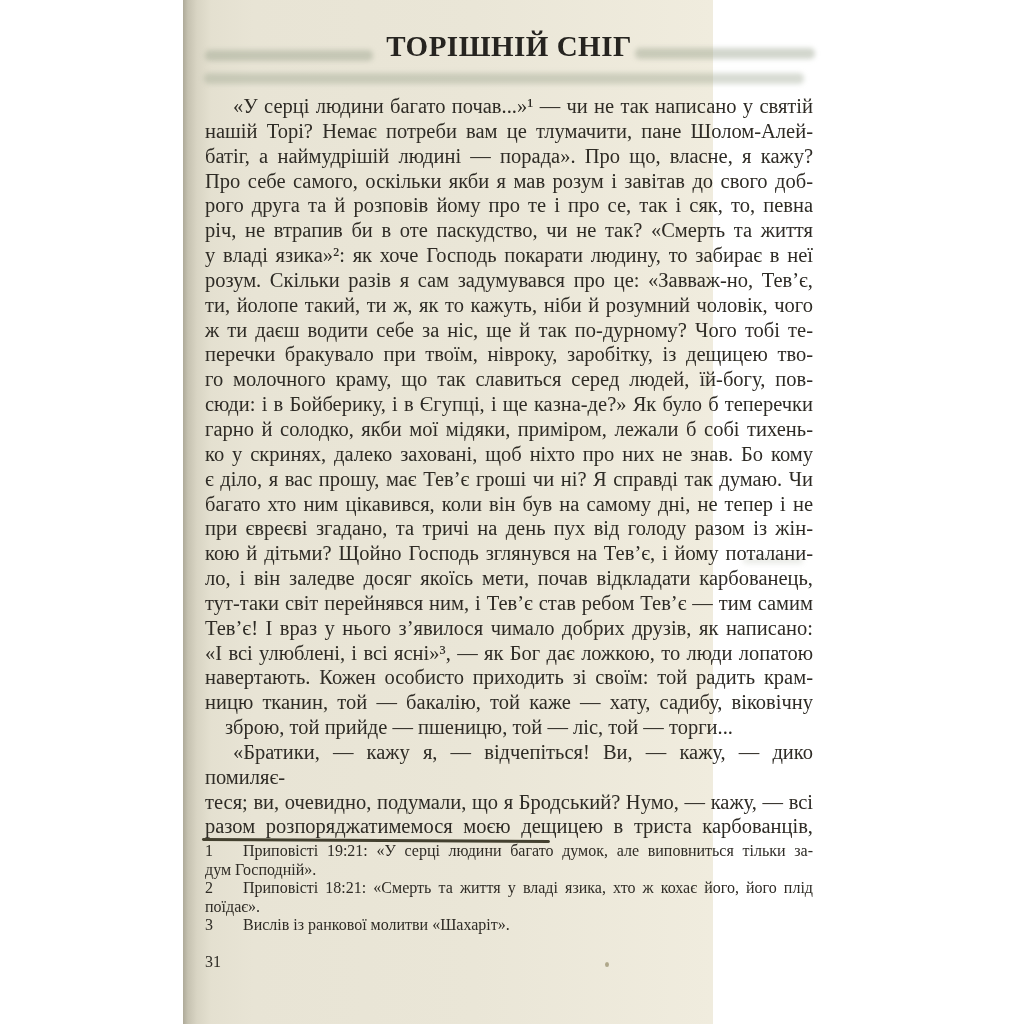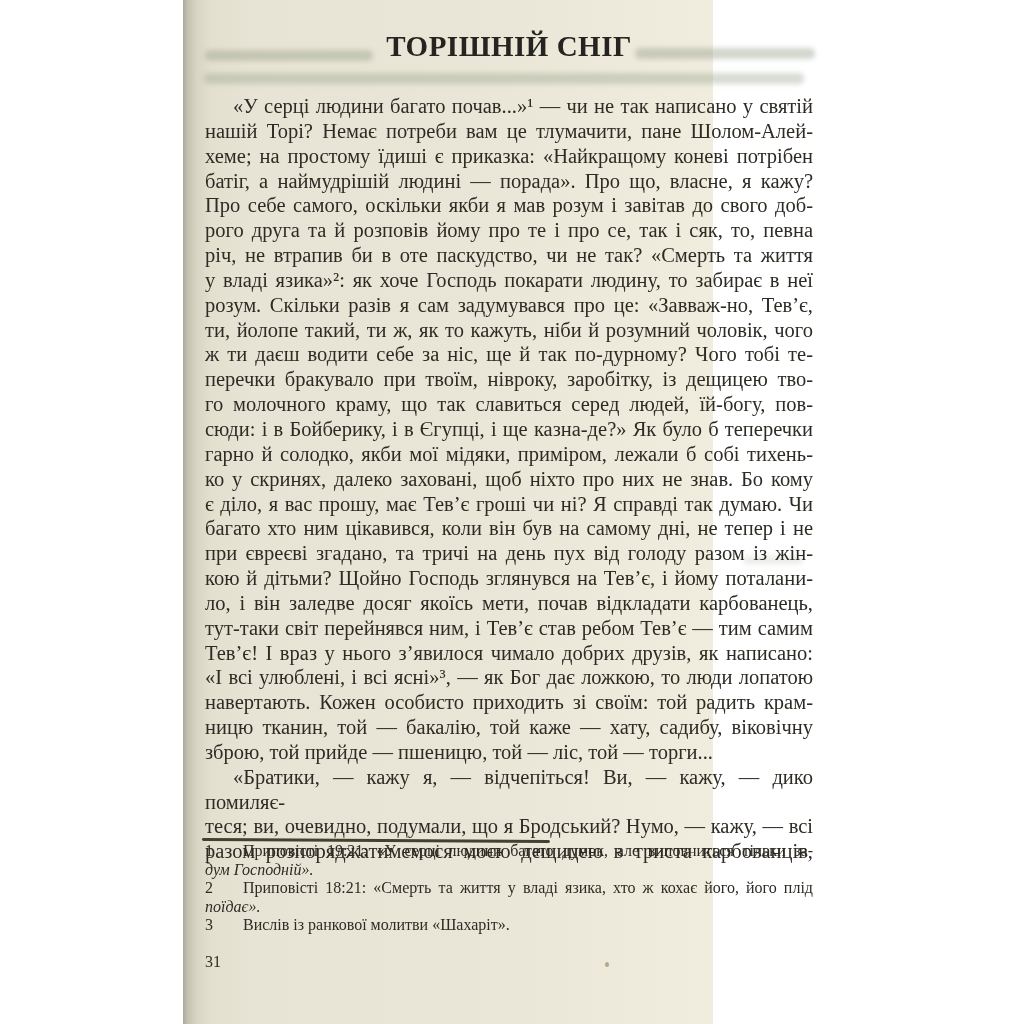--- a/index.html
+++ b/index.html
@@ -17,30 +17,30 @@
   .title{
     position:absolute;top:30px;left:22px;width:608px;
     text-align:center;font-size:29px;font-weight:bold;
     color:#262420;letter-spacing:0.5px;z-index:3;
   }
   .body-text{
     position:absolute;top:94px;left:22px;width:608px;
     font-size:20.5px;line-height:24.85px;color:#2e2b25;z-index:3;
   }
   .line{text-align:justify;text-align-last:justify;}
-  .line.no-justify{text-align-last:left;}
+  .line.no-justify{text-align-last:left;margin-left:20px;}
   .line.indent{text-indent:28px;}
   .footnotes{
     position:absolute;top:842px;left:22px;width:608px;
     font-size:16px;line-height:18.6px;color:#2e2b25;z-index:3;
   }
   .fn-first{position:relative;padding-left:38px;text-align:justify;text-align-last:justify;}
   .fn-first.single{text-align-last:left;}
   .fn-num{position:absolute;left:0;top:0;}
-  .fn-cont{text-align:left;font-style:italic;}
+  .fn-cont{text-align:left;}
   .page-num{
     position:absolute;top:953px;left:22px;width:608px;
     text-align:left;font-size:16px;color:#2e2b25;z-index:3;
   }
   .ghost{
     position:absolute;height:11px;border-radius:5px;
     background:rgba(148,158,136,0.42);filter:blur(2.5px);z-index:1;
   }
   .ghost-a-left{left:22px;top:50px;width:168px;}
   .ghost-a-right{left:452px;top:48px;width:180px;}
@@ -64,21 +64,20 @@
   <div class="ghost ghost-a-right"></div>
   <div class="ghost ghost-b"></div>
   <div class="ghost ghost-c"></div>
 
   <div class="title">ТОРІШНІЙ СНІГ</div>
 
   <div class="body-text">
       <div>
         <div class="line indent">«У серці людини багато почав...»¹ — чи не так написано у святій</div>
         <div class="line">нашій Торі? Немає потреби вам це тлумачити, пане Шолом-Алей-</div>
-        <div class="line">хеме; на простому їдиші є приказка: «Найкращому коневі потрібен</div>
         <div class="line">батіг, а наймудрішій людині — порада». Про що, власне, я кажу?</div>
         <div class="line">Про себе самого, оскільки якби я мав розум і завітав до свого доб-</div>
         <div class="line">рого друга та й розповів йому про те і про се, так і сяк, то, певна</div>
         <div class="line">річ, не втрапив би в оте паскудство, чи не так? «Смерть та життя</div>
         <div class="line">у владі язика»²: як хоче Господь покарати людину, то забирає в неї</div>
         <div class="line">розум. Скільки разів я сам задумувався про це: «Завваж-но, Тев’є,</div>
         <div class="line">ти, йолопе такий, ти ж, як то кажуть, ніби й розумний чоловік, чого</div>
         <div class="line">ж ти даєш водити себе за ніс, ще й так по-дурному? Чого тобі те-</div>
         <div class="line">перечки бракувало при твоїм, нівроку, заробітку, із дещицею тво-</div>
         <div class="line">го молочного краму, що так славиться серед людей, їй-богу, пов-</div>

